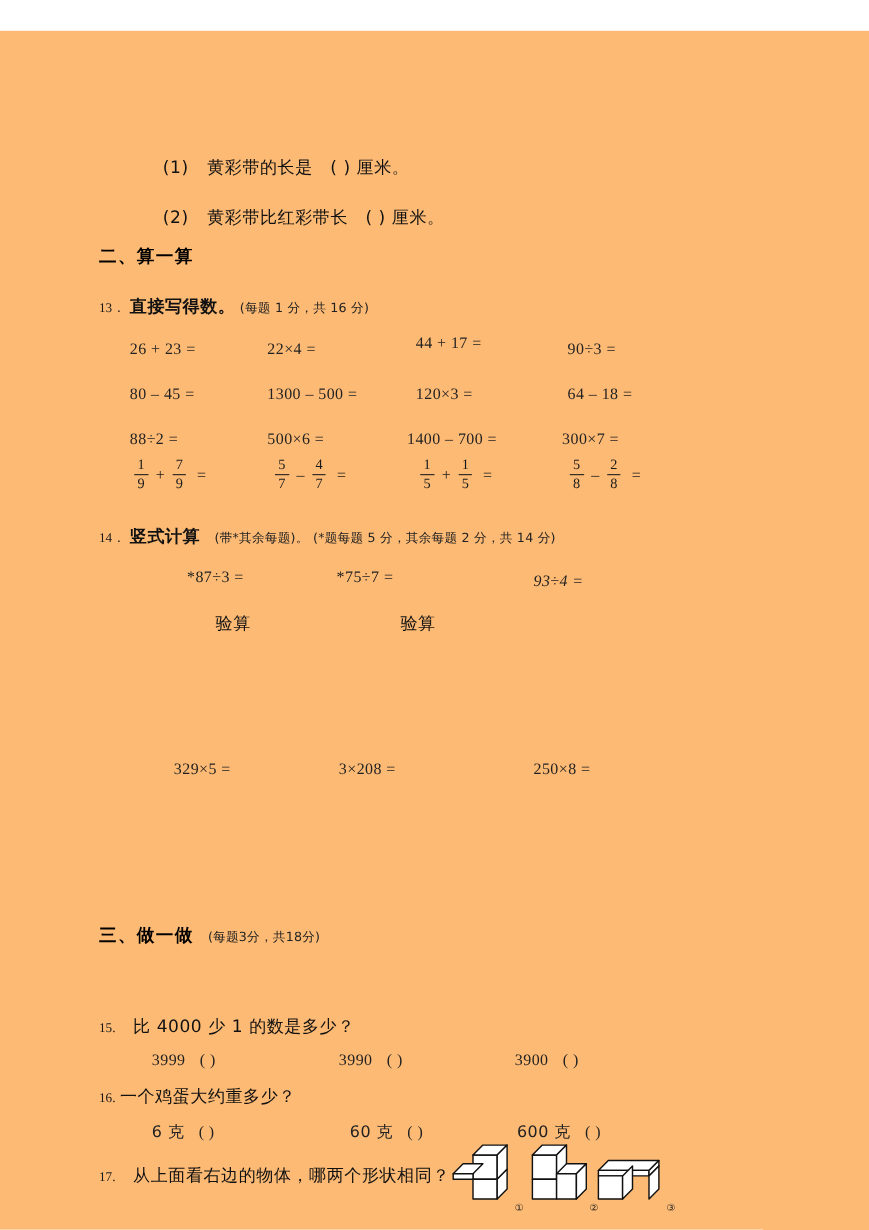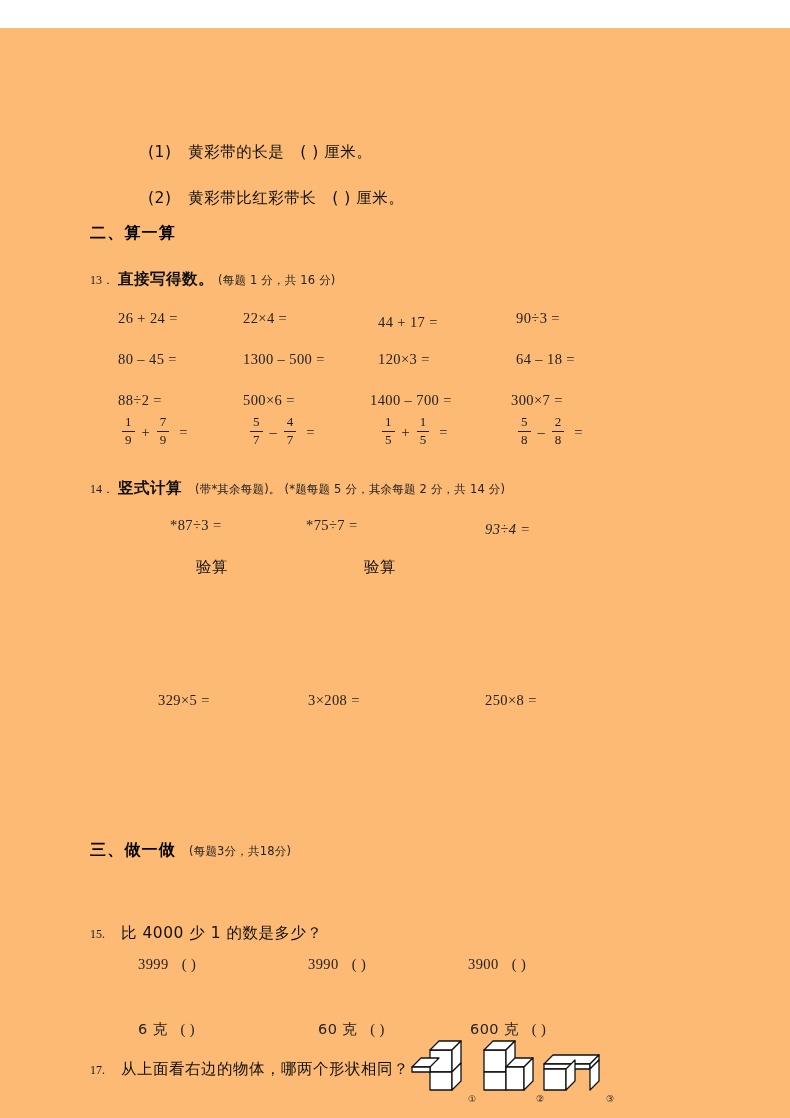--- a/index.html
+++ b/index.html
@@ -141,23 +141,23 @@
   </div>
 
   <div class="row sec-head cn" style="left:90px; top:195px;">二、算一算</div>
 
   <div class="row" style="left:90px; top:241px;">
     <span class="qnum">13．</span>
     <span class="qtext cn" style="font-weight:600">直接写得数。</span>
     <span class="small-note cn">(每题 1 分，共 16 分)</span>
   </div>
 
-  <div class="row expr" style="left:118px; top:282px;">26 + 24 =</div>
+  <div class="row expr" style="left:118px; top:282px;">26 + 23 =</div>
   <div class="row expr" style="left:243px; top:282px;">22×4 =</div>
-  <div class="row expr" style="left:378px; top:286px;">44 + 17 =</div>
+  <div class="row expr" style="left:378px; top:276px;">44 + 17 =</div>
   <div class="row expr" style="left:516px; top:282px;">90÷3 =</div>
 
   <div class="row expr" style="left:118px; top:323px;">80 – 45 =</div>
   <div class="row expr" style="left:243px; top:323px;">1300 – 500 =</div>
   <div class="row expr" style="left:378px; top:323px;">120×3 =</div>
   <div class="row expr" style="left:516px; top:323px;">64 – 18 =</div>
 
   <div class="row expr" style="left:118px; top:364px;">88÷2 =</div>
   <div class="row expr" style="left:243px; top:364px;">500×6 =</div>
   <div class="row expr" style="left:370px; top:364px;">1400 – 700 =</div>
@@ -264,20 +264,24 @@
     <span>3990</span>
     <span style="display:inline-block;width:5px"></span>
     <span>(        )</span>
   </div>
   <div class="row expr" style="left:468px; top:928px;">
     <span>3900</span>
     <span style="display:inline-block;width:5px"></span>
     <span>(        )</span>
   </div>
 
+  <div class="row" style="left:90px; top:959px;">
+    <span class="qnum">16.</span>
+    <span class="qtext cn">一个鸡蛋大约重多少？</span>
+  </div>
 
   <div class="row expr" style="left:138px; top:992px;">
     <span class="cn">6 克</span>
     <span style="display:inline-block;width:5px"></span>
     <span>(        )</span>
   </div>
   <div class="row expr" style="left:318px; top:992px;">
     <span class="cn">60 克</span>
     <span style="display:inline-block;width:5px"></span>
     <span>(        )</span>

